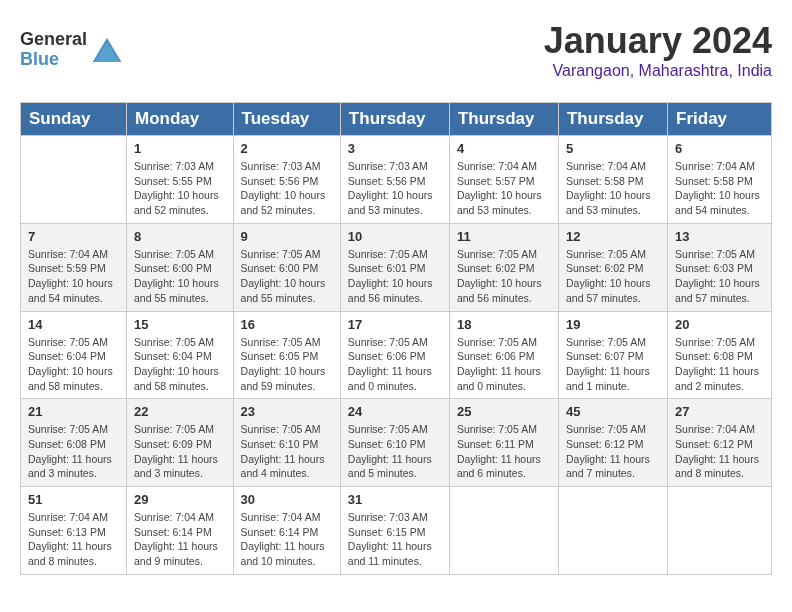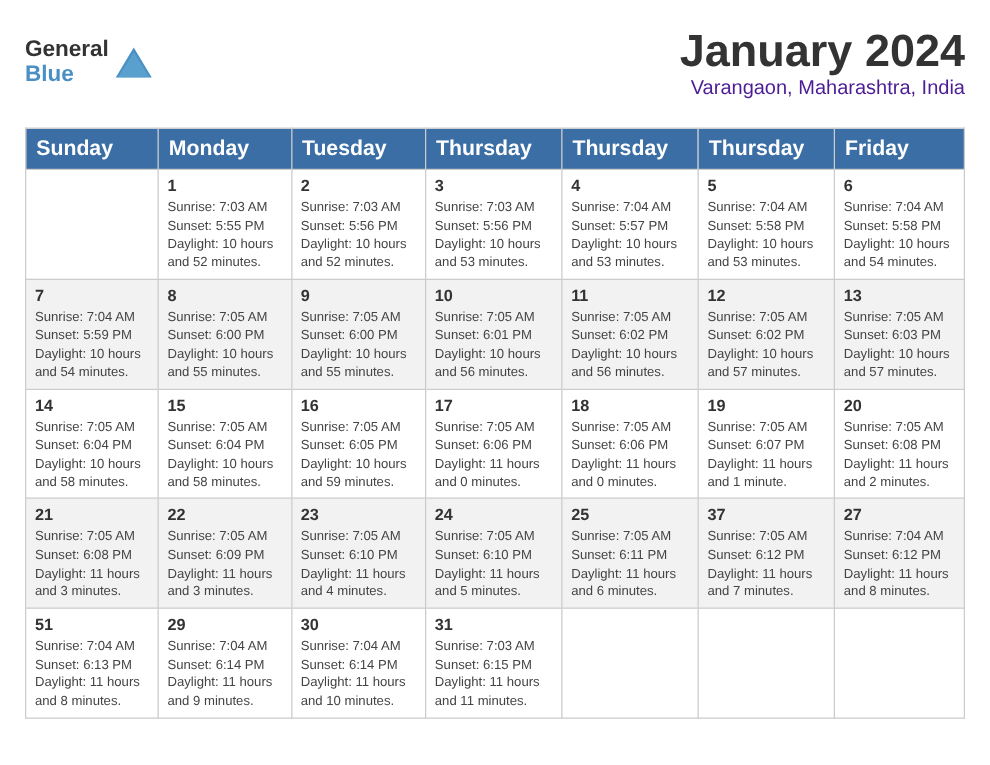--- a/index.html
+++ b/index.html
@@ -224,21 +224,21 @@
         </td>
         <td>
           <div class="day-number">24</div>
           <div class="day-info">Sunrise: 7:05 AM<br>Sunset: 6:10 PM<br>Daylight: 11 hours and 5 minutes.</div>
         </td>
         <td>
           <div class="day-number">25</div>
           <div class="day-info">Sunrise: 7:05 AM<br>Sunset: 6:11 PM<br>Daylight: 11 hours and 6 minutes.</div>
         </td>
         <td>
-          <div class="day-number">37</div>
+          <div class="day-number">45</div>
           <div class="day-info">Sunrise: 7:05 AM<br>Sunset: 6:12 PM<br>Daylight: 11 hours and 7 minutes.</div>
         </td>
         <td>
           <div class="day-number">27</div>
           <div class="day-info">Sunrise: 7:04 AM<br>Sunset: 6:12 PM<br>Daylight: 11 hours and 8 minutes.</div>
         </td>
       </tr>
       <tr>
         <td>
           <div class="day-number">51</div>

